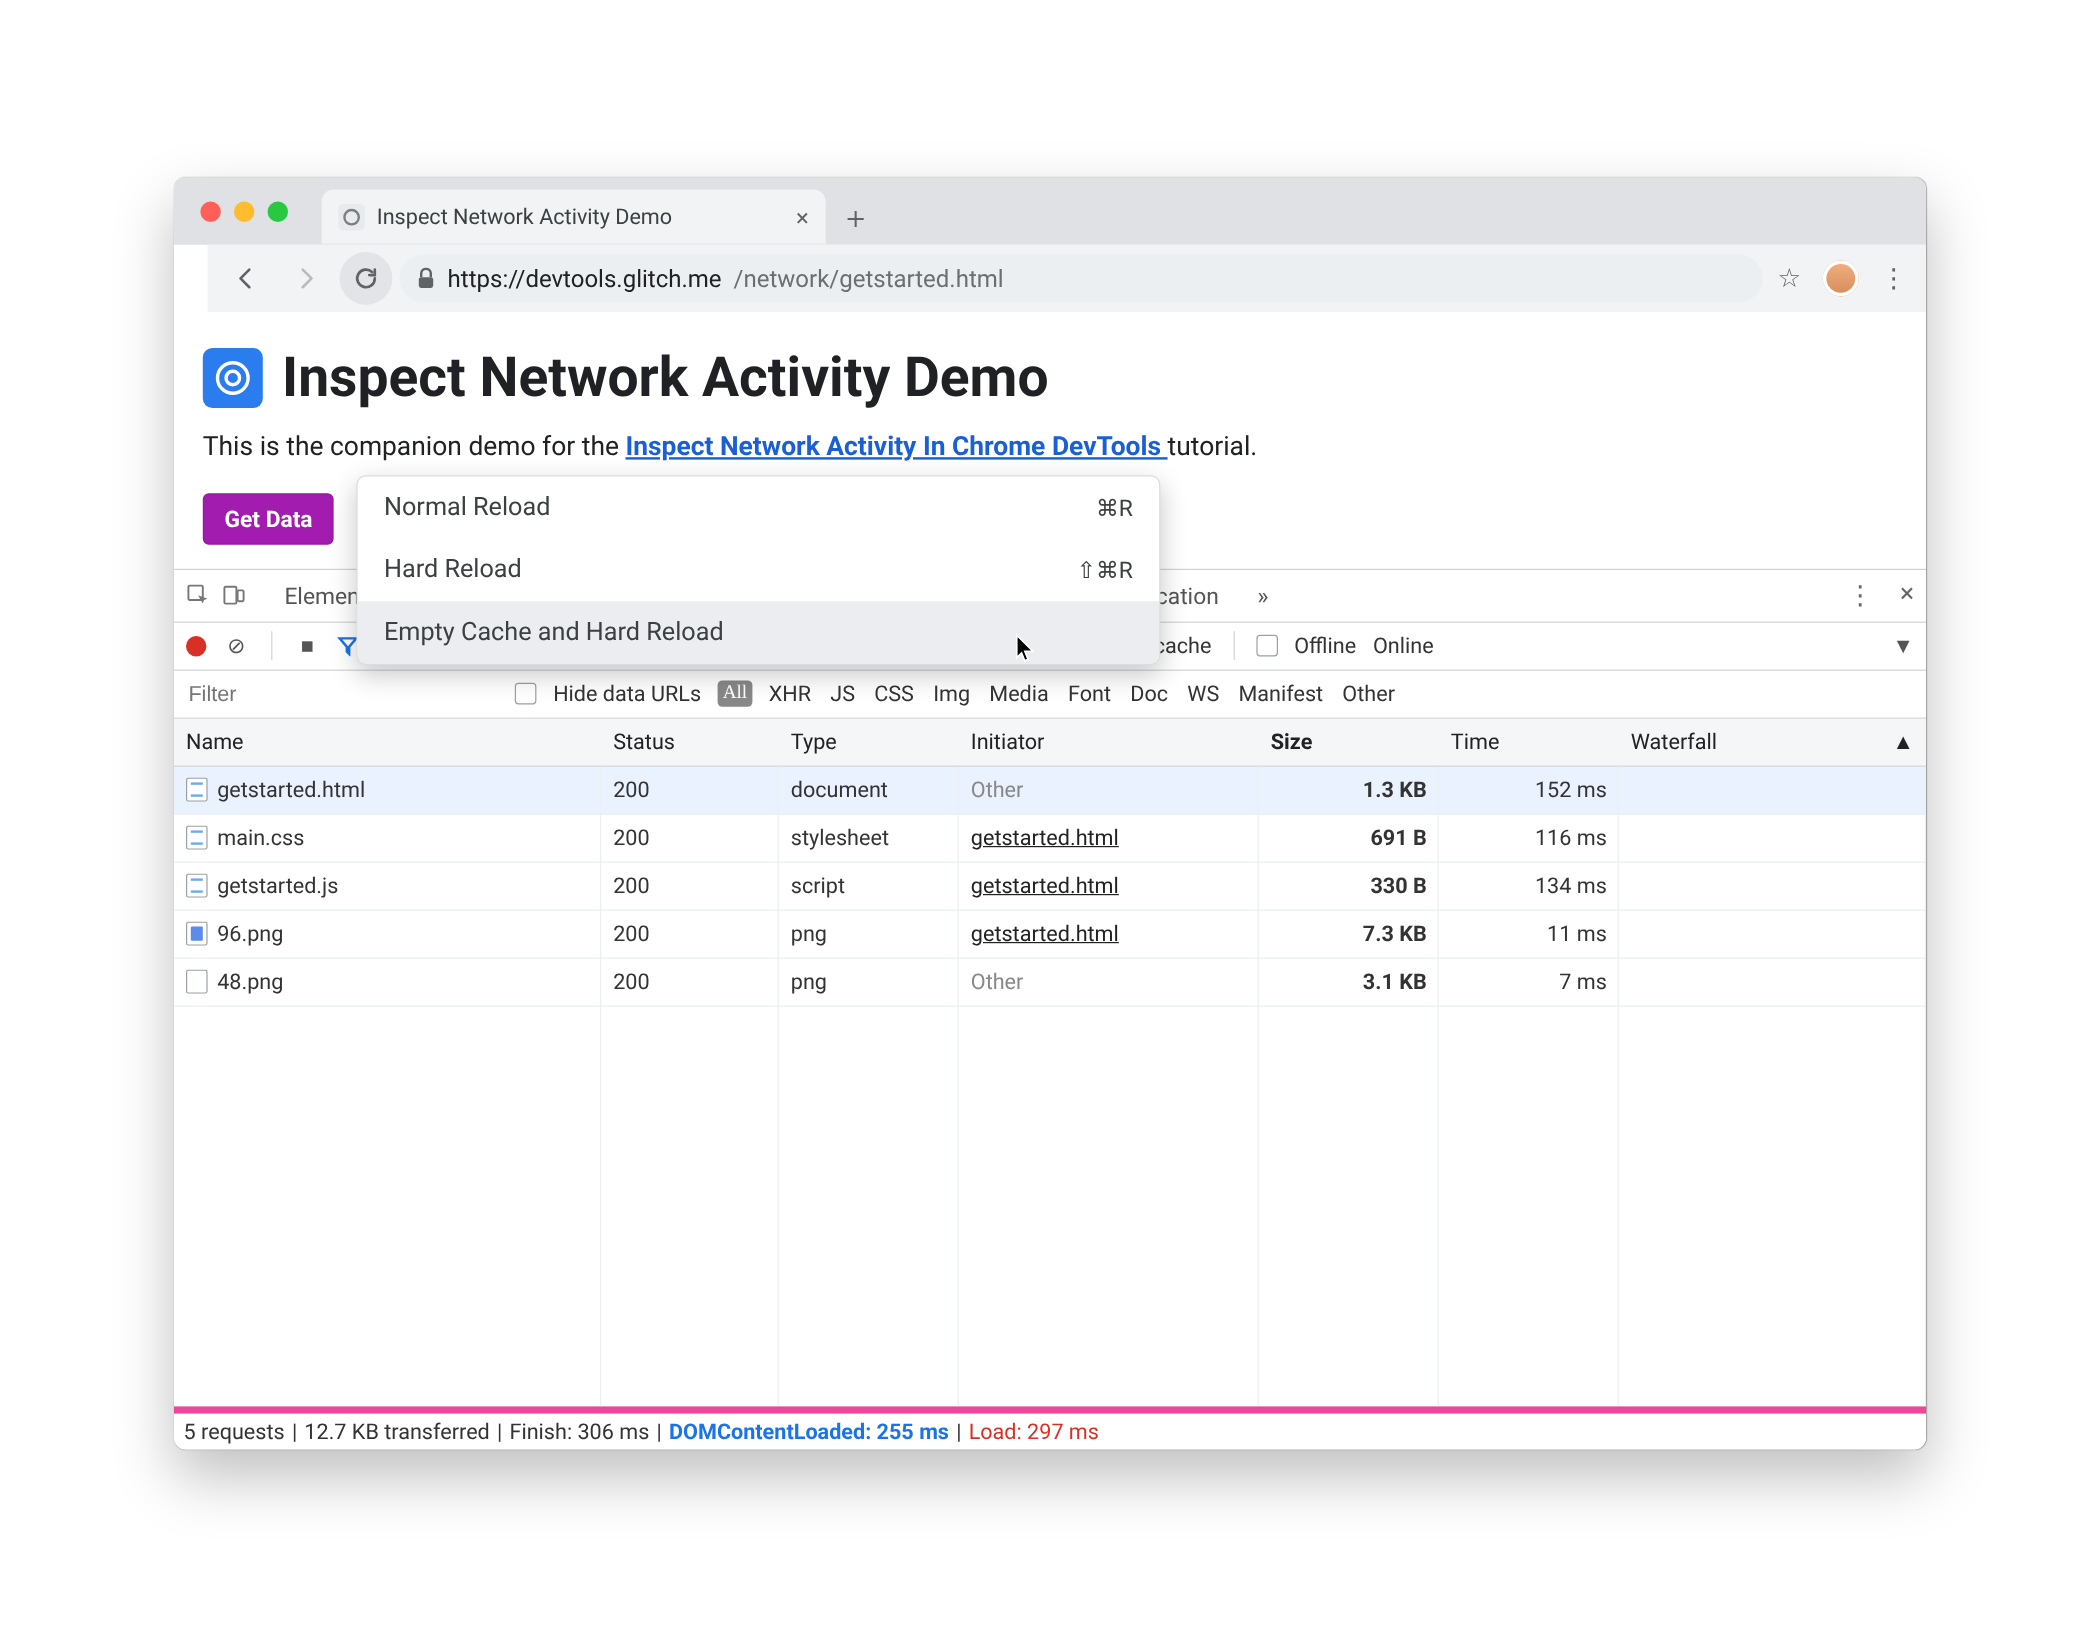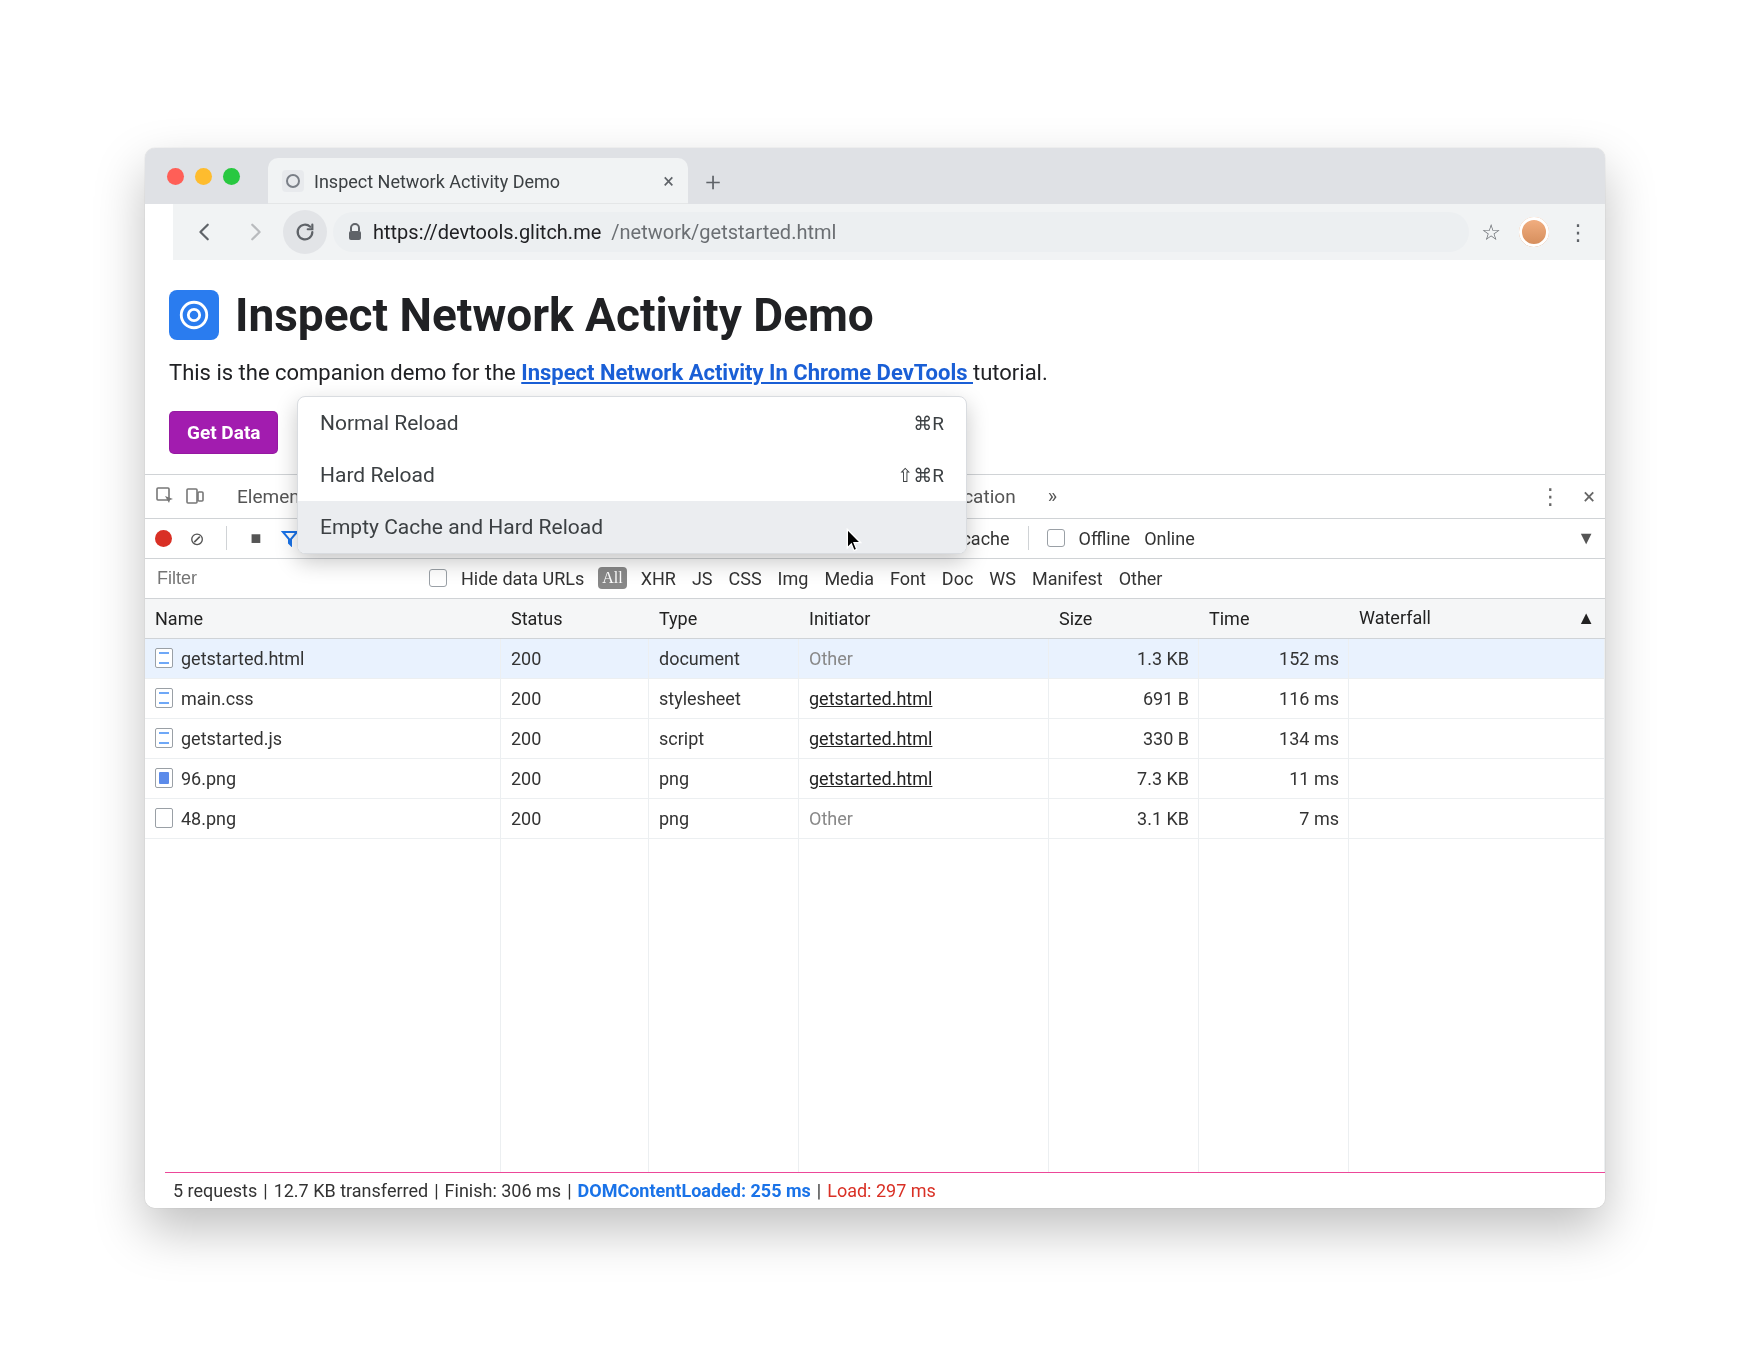--- a/index.html
+++ b/index.html
@@ -148,38 +148,38 @@
   .ftypes{display:flex;gap:16px;align-items:center;font-size:18px;}
   
   .dt-table{display:flex;flex-direction:column;flex:1;min-height:0;}
   .thead,.trow{display:flex;height:40px;align-items:center;border-bottom:1px solid #eceff1;font-size:18px;}
   .thead{background:#f5f6f7;color:#222;border-bottom:1px solid #cfd3d7;}
   .cell{padding:0 10px;overflow:hidden;white-space:nowrap;text-overflow:ellipsis;}
   .c-name{flex:0 0 356px;display:flex;align-items:center;gap:8px;}
   .c-status{flex:0 0 148px;}
   .c-type{flex:0 0 150px;}
   .c-init{flex:0 0 250px;}
-  .c-size{flex:0 0 150px;text-align:right;}
+  .c-size{flex:0 0 150px;text-align:right;font-weight:bold;}
   .c-time{flex:0 0 150px;text-align:right;}
   .c-wf{flex:1;position:relative;padding:0;}
   .c-wf.head{display:flex;justify-content:space-between;padding:0 10px;}
   .fileico{width:18px;height:20px;border:1px solid #9aa0a6;border-radius:2px;background:#fff;position:relative;flex:none;}
   .fileico::after{content:"";position:absolute;inset:3px 3px;border-top:2px solid #6fa8f7;border-bottom:2px solid #6fa8f7;}
   .fileico.img::after{border:none;inset:3px;background:#5c8bea;border-radius:1px;}
   .fileico.empty::after{border:none;}
   .initlink{text-decoration:underline;color:#222;}
   .initgrey{color:#888;}
   .trow.sel{background:#e9f2fe;}
   .vline{position:absolute;top:0;bottom:0;width:2px;}
   .vline.blue{background:#6aa8ef;} .vline.red{background:#e57368;}
   .tbody{overflow:hidden;flex:1;position:relative;}
   .cols-overlay{position:absolute;inset:0;pointer-events:none;display:flex;}
   .cols-overlay div{border-right:1px solid #eceff1;}
   .status{
-    height:36px;border-top:1px solid #ec4899;display:flex;align-items:center;padding:0 8px;font-size:18px;gap:6px;margin-left:20px;
+    height:36px;border-top:6px solid #ec4899;display:flex;align-items:center;padding:0 8px;font-size:18px;gap:6px;
   }
   .status .dcl{color:#1a73e8;font-weight:bold;}
   .status .load{color:#d93025;}
   svg{display:block;}
 </style>
 </head>
 <body>
 
 <div class="window">
 

